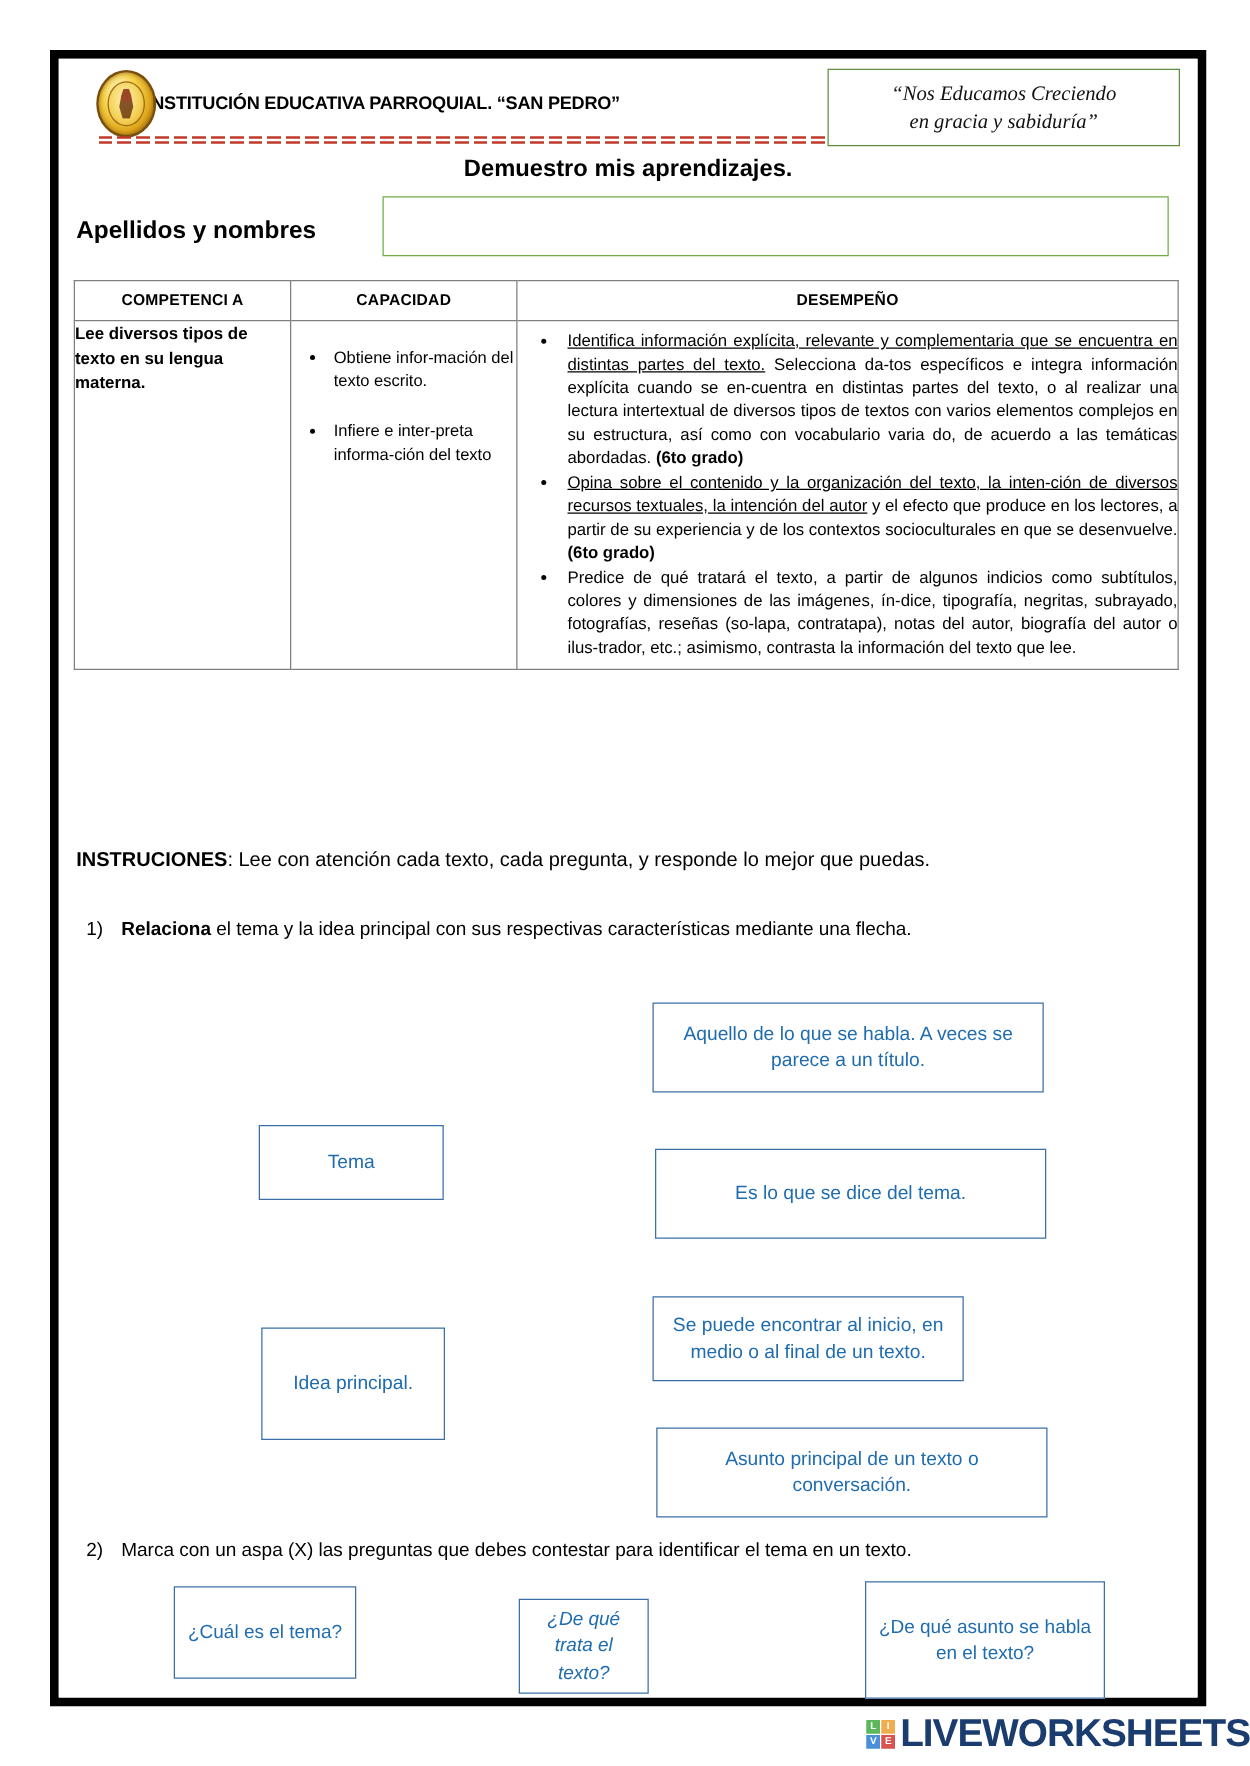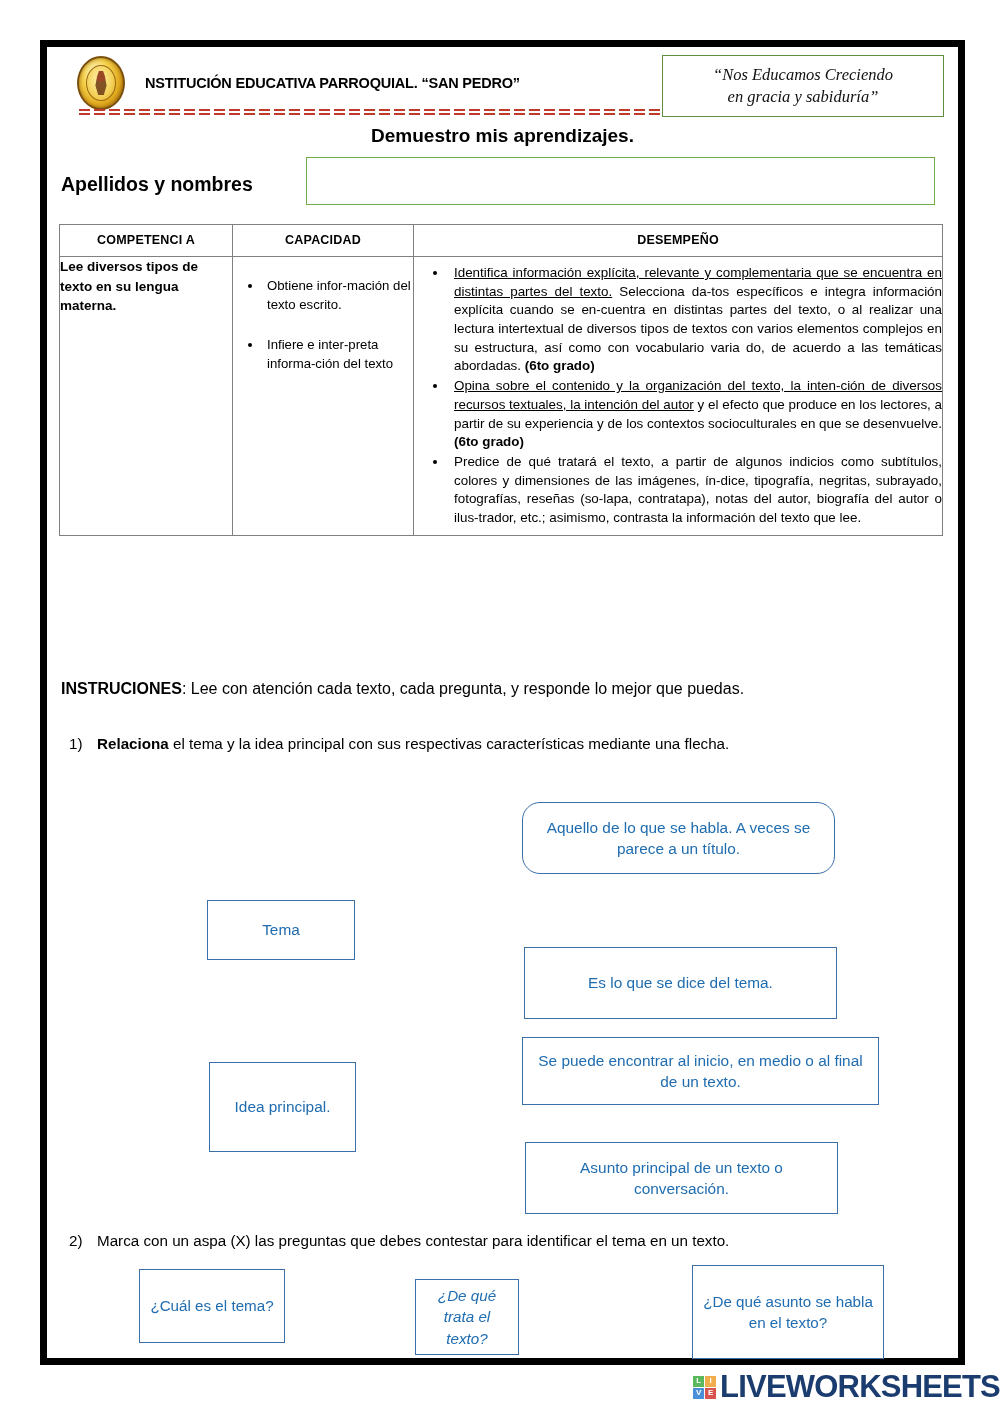--- a/index.html
+++ b/index.html
@@ -77,21 +77,20 @@
     clip-path: polygon(35% 0%, 65% 0%, 78% 22%, 90% 60%, 70% 100%, 30% 100%, 10% 60%, 22% 22%);
     opacity: .85;
   }
   .school-name {
     font-size: 14.5px;
     font-weight: bold;
     color: #000000;
     letter-spacing: -0.2px;
     margin-left: -4px;
     white-space: nowrap;
-    padding-left: 24px;
   }
 
   .motto-box {
     position: absolute;
     right: 14px;
     top: 8px;
     width: 282px;
     height: 62px;
     border: 1.5px solid #5f8f3e;
     box-sizing: border-box;
@@ -270,23 +269,23 @@
     display: flex;
     align-items: center;
     justify-content: center;
     text-align: center;
     font-size: 15.4px;
     line-height: 1.38;
     padding: 2px 8px;
   }
   #box-tema          { left: 160px; top: 853px; width: 148px; height: 60px; }
   #box-idea          { left: 162px; top: 1015px; width: 147px; height: 90px; }
-  #box-aquello       { left: 475px; top: 755px; width: 313px; height: 72px; border-radius: 18px; }
-  #box-eslo          { left: 477px; top: 872px; width: 313px; height: 72px; margin-top: 28px; }
-  #box-sepuede       { left: 475px; top: 990px; width: 357px; height: 68px; }
+  #box-aquello       { left: 475px; top: 755px; width: 313px; height: 72px; }
+  #box-eslo          { left: 477px; top: 872px; width: 313px; height: 72px; }
+  #box-sepuede       { left: 475px; top: 990px; width: 249px; height: 68px; }
   #box-asunto        { left: 478px; top: 1095px; width: 313px; height: 72px; }
 
   
   .q2 {
     position: absolute;
     left: 22px;
     top: 1185px;
     width: 880px;
     font-size: 15.2px;
     color: #000000;

